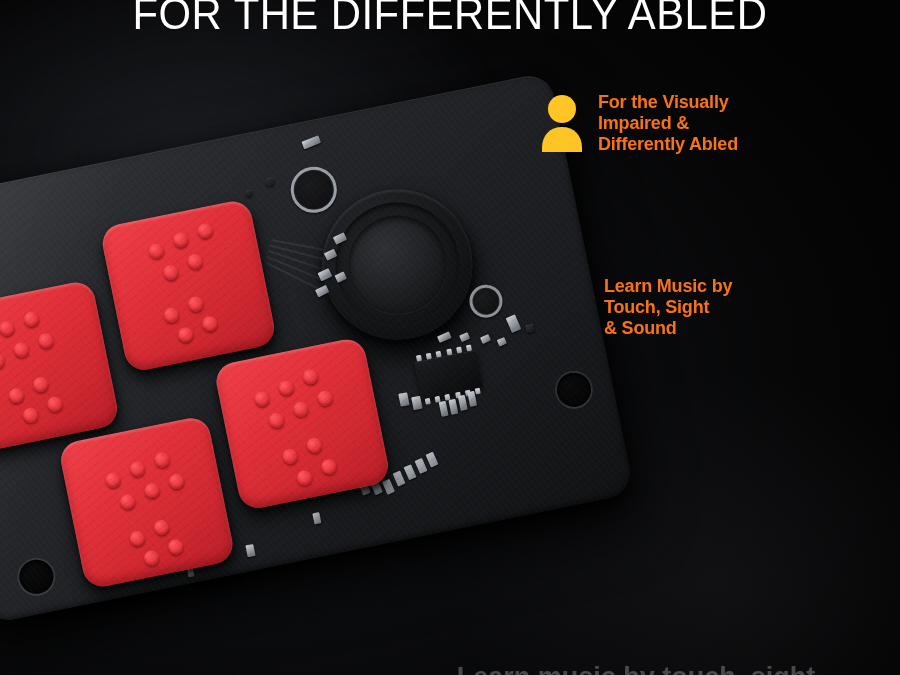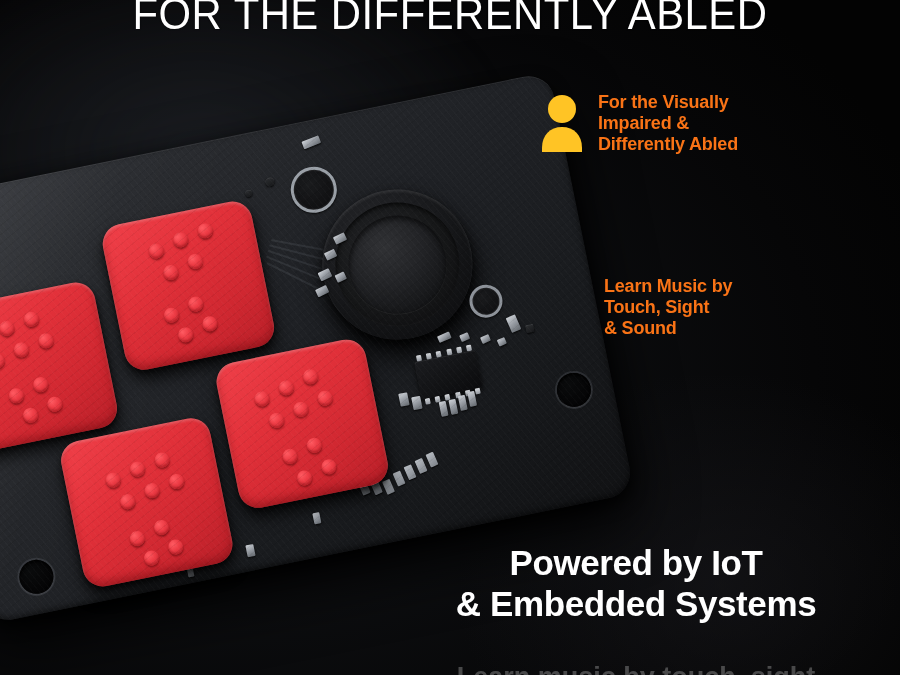--- a/index.html
+++ b/index.html
@@ -434,17 +434,15 @@
 Differently Abled</div>
   </div>
 
   <div class="feature f2">
     <div class="feature-text">Learn Music by
 Touch, Sight
 &amp; Sound</div>
   </div>
 
 
-  <div class="bottom-head">Powered by IoT
-&amp; Embedded Systems</div>
   <div class="bottom-crop">Learn music by touch, sight</div>
 
 </div>
 
 </body></html>

